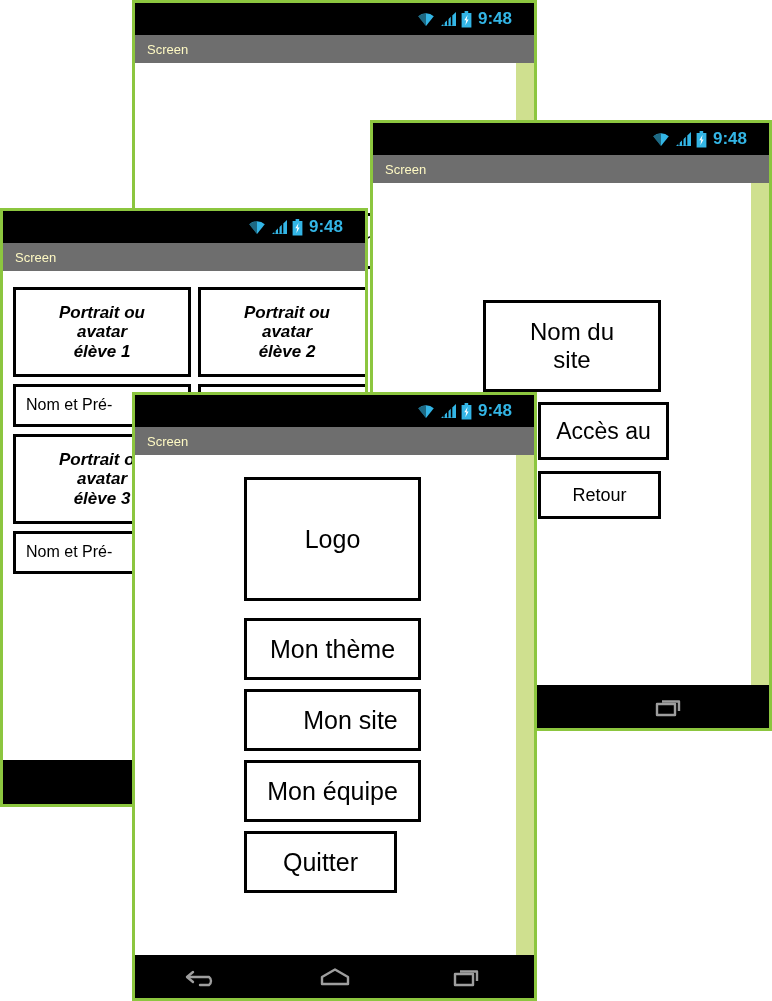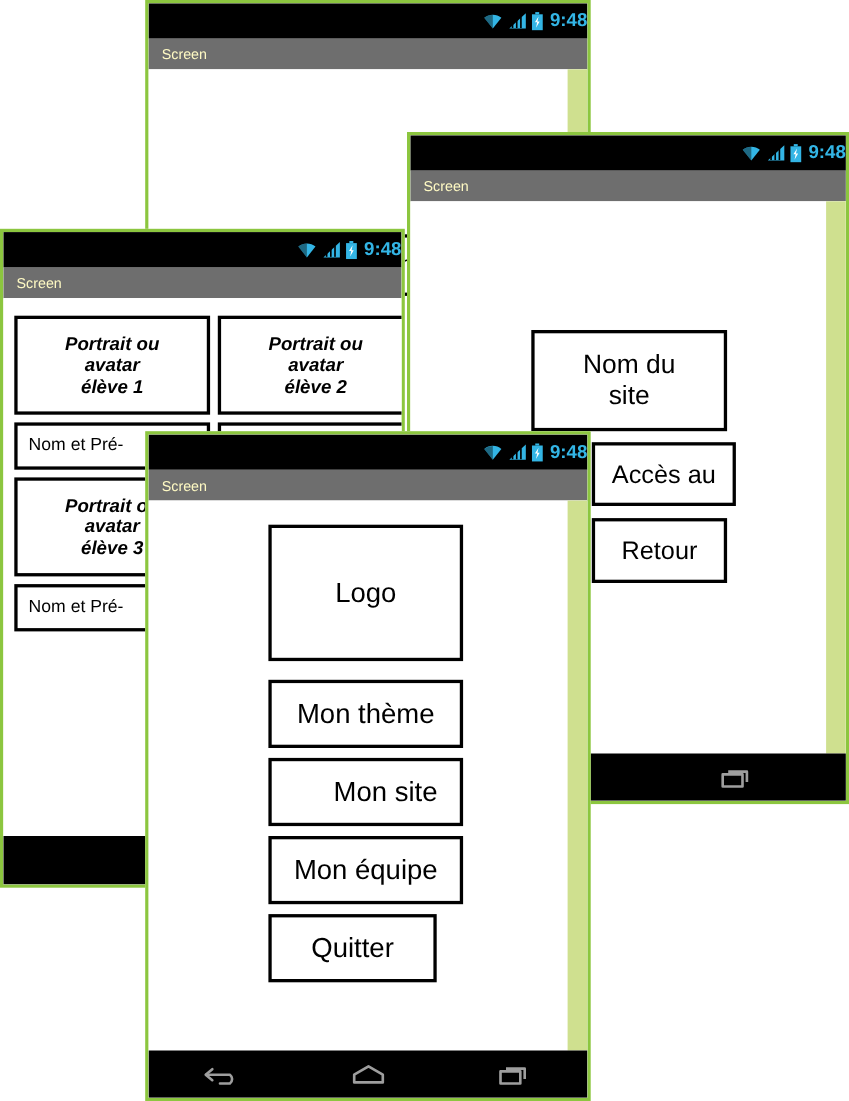--- a/index.html
+++ b/index.html
@@ -23,21 +23,21 @@
     background: #ffffff;
     overflow: hidden;
   }
   .statusbar {
     position: relative;
     height: 32px;
     background: #000000;
     display: flex;
     align-items: center;
     justify-content: flex-end;
-    padding-right: 0;
+    padding-right: 22px;
     box-sizing: border-box;
   }
   .status-icons {
     display: flex;
     align-items: center;
     gap: 4px;
   }
   .clock {
     color: #33b5e5;
     font-size: 17px;
@@ -222,21 +222,21 @@
     <span>Screen</span>
   </div>
   <div class="screenbody" style="height:545px;">
     <div class="scrollstrip" style="height:502px;"></div>
 
     <div class="wbox" style="left:110px; top:117px; width:178px; height:92px; font-size:24px;"><span>Nom du
 site</span></div>
 
     <div class="wbox" style="left:165px; top:219px; width:131px; height:58px; font-size:23px;"><span>Accès au</span></div>
 
-    <div class="wbox" style="left:165px; top:288px; width:123px; height:59px; font-size:23px;"><span>Retour</span></div>
+    <div class="wbox" style="left:165px; top:288px; width:123px; height:48px; font-size:18px;"><span>Retour</span></div>
 
     <div class="navbar two" style="height:43px;">
       <span>
         <svg width="38" height="22" viewBox="0 0 38 22">
           <path d="M6 18 L6 11 L19 3.5 L32 11 L32 18 Z" fill="none" stroke="#9e9e9e" stroke-width="2.4" stroke-linejoin="round"></path>
         </svg>
       </span>
       <span>
         <svg width="38" height="24" viewBox="0 0 38 24">
           <rect x="6" y="9" width="18" height="11" fill="none" stroke="#9e9e9e" stroke-width="2.4" stroke-linejoin="round"></rect>

